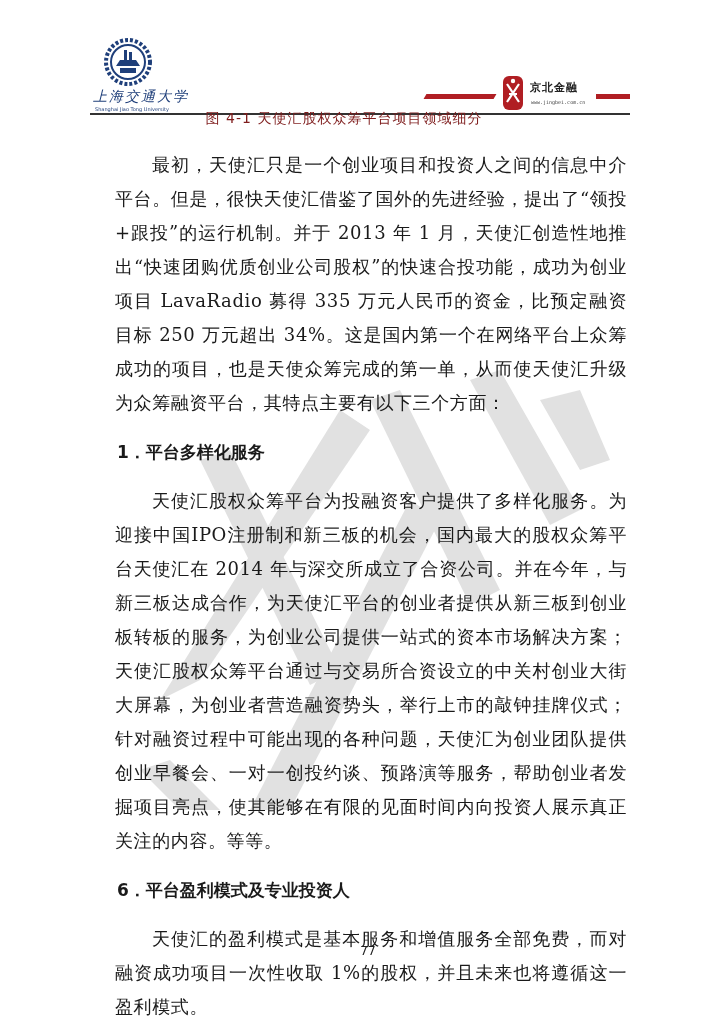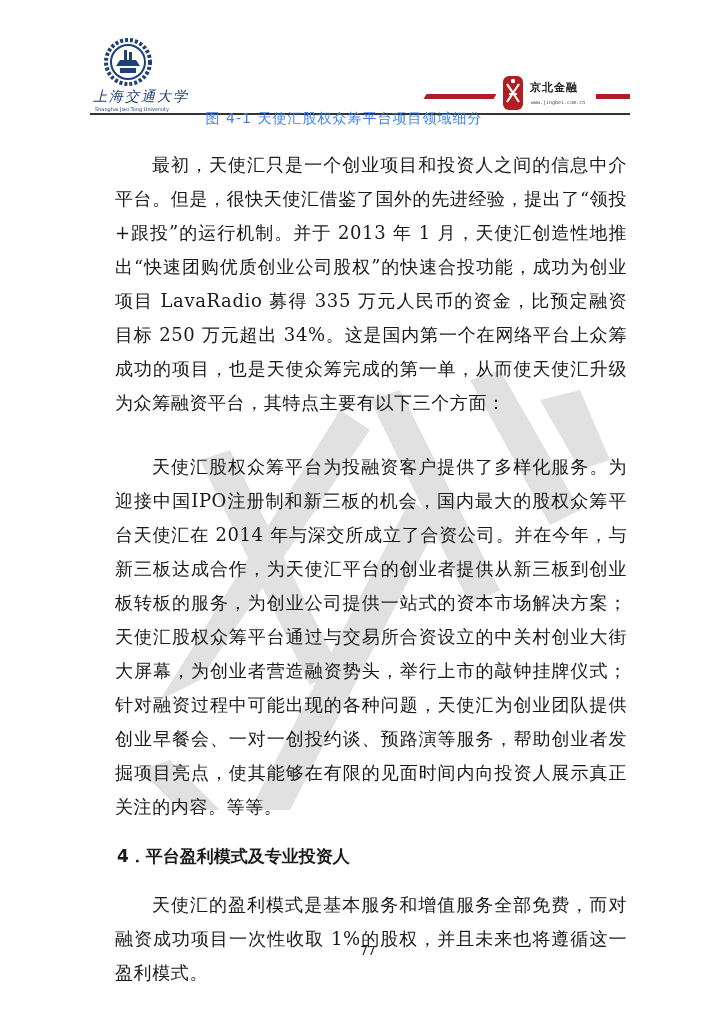--- a/index.html
+++ b/index.html
@@ -11,21 +11,21 @@
     .sjtu-logo { position: absolute; left: 104px; top: 22px; width: 48px; height: 48px; }
     .sjtu-name { position: absolute; left: 93px; top: 72px; font-size: 14px; font-style: italic; color: #1f3f7a; letter-spacing: 2px; font-family: "DejaVu Serif", serif; }
     .sjtu-en { position: absolute; left: 95px; top: 90px; font-size: 5px; color: #1f3f7a; font-family: "DejaVu Sans", sans-serif; }
     .header-line { position: absolute; left: 90px; right: 90px; top: 97px; height: 1.5px; background: #333; }
     .red-bar-left { position: absolute; left: 425px; top: 78px; width: 70px; height: 5px; background: #b01e23; transform: skewX(-30deg); }
     .red-bar-right { position: absolute; left: 596px; top: 78px; width: 34px; height: 5px; background: #b01e23; }
     .jb-logo { position: absolute; left: 503px; top: 60px; width: 20px; height: 34px; }
     .jb-name { position: absolute; left: 530px; top: 64px; font-size: 11px; font-weight: bold; color: #222; font-family: "DejaVu Sans", sans-serif; letter-spacing: 1px; }
     .jb-url { position: absolute; left: 531px; top: 83px; font-size: 5px; color: #444; font-family: "DejaVu Sans Mono", monospace; }
 
-    .fig-caption { position: absolute; left: 0; width: 688px; top: 110px; text-align: center; font-size: 14px; font-family: "DejaVu Sans", sans-serif; color: #3b82f6; letter-spacing: 1px; }
+    .fig-caption { position: absolute; left: 0; width: 688px; top: 110px; text-align: center; font-size: 14px; font-family: "DejaVu Sans", sans-serif; color: #7f1d1d; letter-spacing: 1px; }
 
     .watermark { position: absolute; left: 140px; top: 340px; width: 480px; height: 470px; pointer-events: none; }
 
     .content { position: absolute; left: 115px; width: 512px; top: 148px; }
     .para { font-size: 18px; line-height: 34px; margin: 0; text-indent: 37px; text-align: justify; letter-spacing: 0.6px; position: relative; z-index: 2; }
     .heading { font-size: 17px; font-weight: bold; font-family: "DejaVu Sans", sans-serif; line-height: 34px; margin: 0; padding-left: 2px; position: relative; z-index: 2; }
     .gap { height: 15px; }
     .page-num { position: absolute; left: 8px; width: 720px; top: 944px; text-align: center; font-size: 12px; font-family: "DejaVu Sans", sans-serif; color: #222; }
   </style>
 </head>
@@ -66,21 +66,22 @@
     <polygon points="330,40 360,30 440,170 410,185"></polygon>
     <polygon points="60,120 90,110 200,330 170,345"></polygon>
     <polygon points="0,430 30,420 80,470 40,470"></polygon>
     <polygon points="400,60 440,50 470,120 440,130"></polygon>
   </g>
 </svg>
 
 <div class="content">
   <p class="para">最初，天使汇只是一个创业项目和投资人之间的信息中介平台。但是，很快天使汇借鉴了国外的先进经验，提出了“领投+跟投”的运行机制。并于 2013 年 1 月，天使汇创造性地推出“快速团购优质创业公司股权”的快速合投功能，成功为创业项目 LavaRadio 募得 335 万元人民币的资金，比预定融资目标 250 万元超出 34%。这是国内第一个在网络平台上众筹成功的项目，也是天使众筹完成的第一单，从而使天使汇升级为众筹融资平台，其特点主要有以下三个方面：</p>
   <div class="gap"></div>
+  <p class="heading">1．平台多样化服务</p>
   <div class="gap"></div>
   <p class="para">天使汇股权众筹平台为投融资客户提供了多样化服务。为迎接中国IPO注册制和新三板的机会，国内最大的股权众筹平台天使汇在 2014 年与深交所成立了合资公司。并在今年，与新三板达成合作，为天使汇平台的创业者提供从新三板到创业板转板的服务，为创业公司提供一站式的资本市场解决方案；天使汇股权众筹平台通过与交易所合资设立的中关村创业大街大屏幕，为创业者营造融资势头，举行上市的敲钟挂牌仪式；针对融资过程中可能出现的各种问题，天使汇为创业团队提供创业早餐会、一对一创投约谈、预路演等服务，帮助创业者发掘项目亮点，使其能够在有限的见面时间内向投资人展示真正关注的内容。等等。</p>
   <div class="gap"></div>
-  <p class="heading">4．平台盈利模式及专业投资人</p>
+  <p class="heading">6．平台盈利模式及专业投资人</p>
   <div class="gap"></div>
   <p class="para">天使汇的盈利模式是基本服务和增值服务全部免费，而对融资成功项目一次性收取 1%的股权，并且未来也将遵循这一盈利模式。</p>
 </div>
 
 <div class="page-num">77</div>
 
 </body></html>

